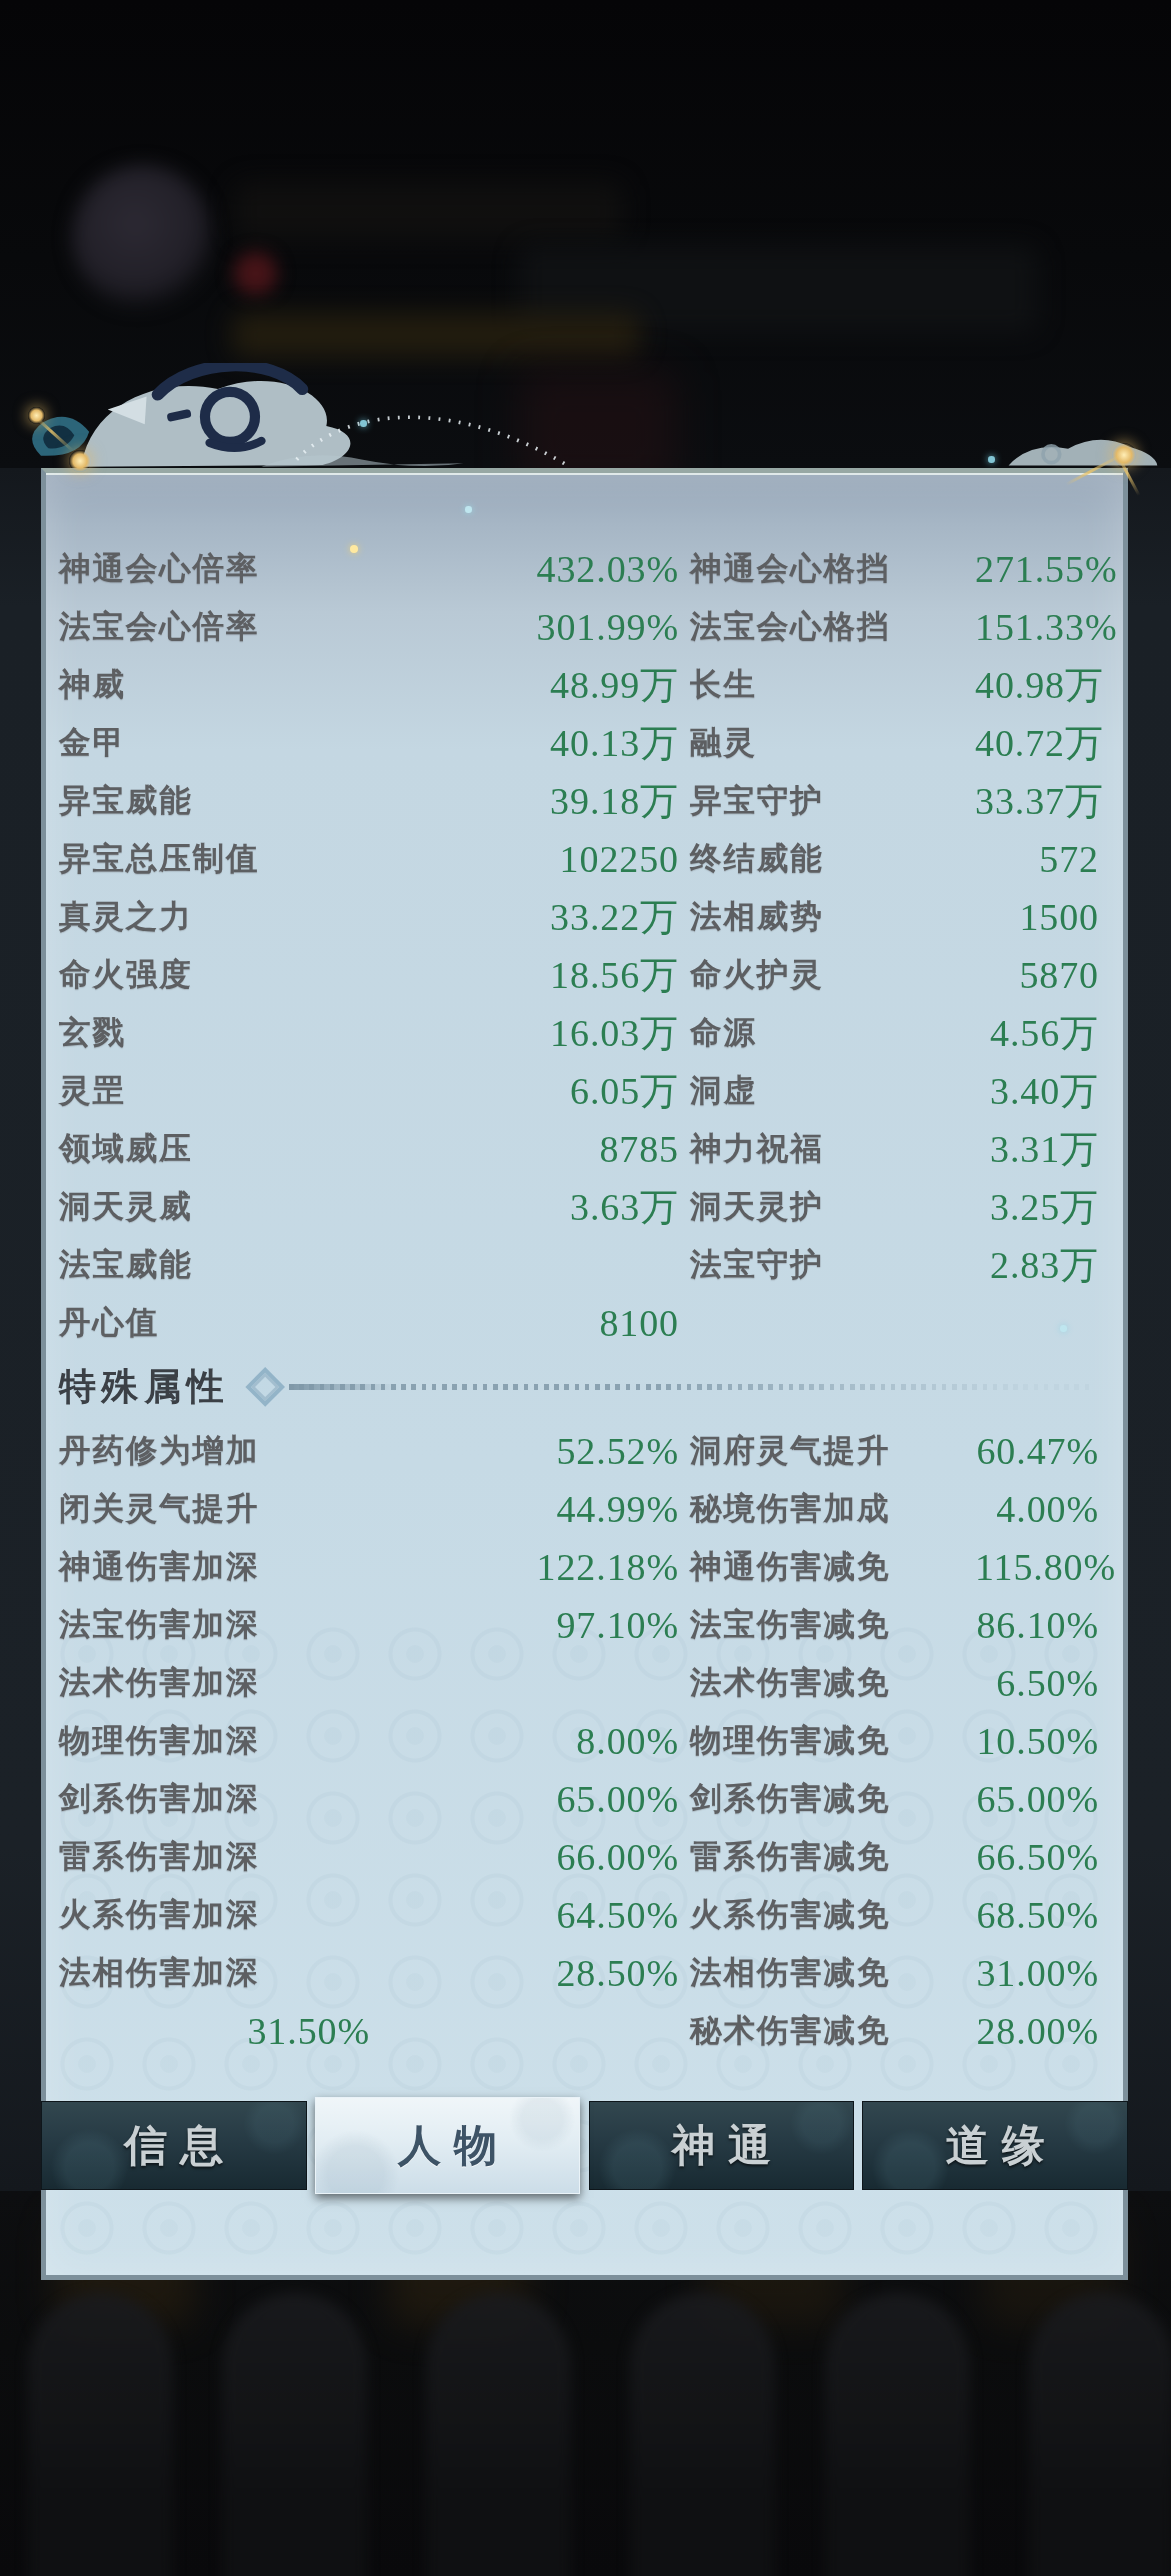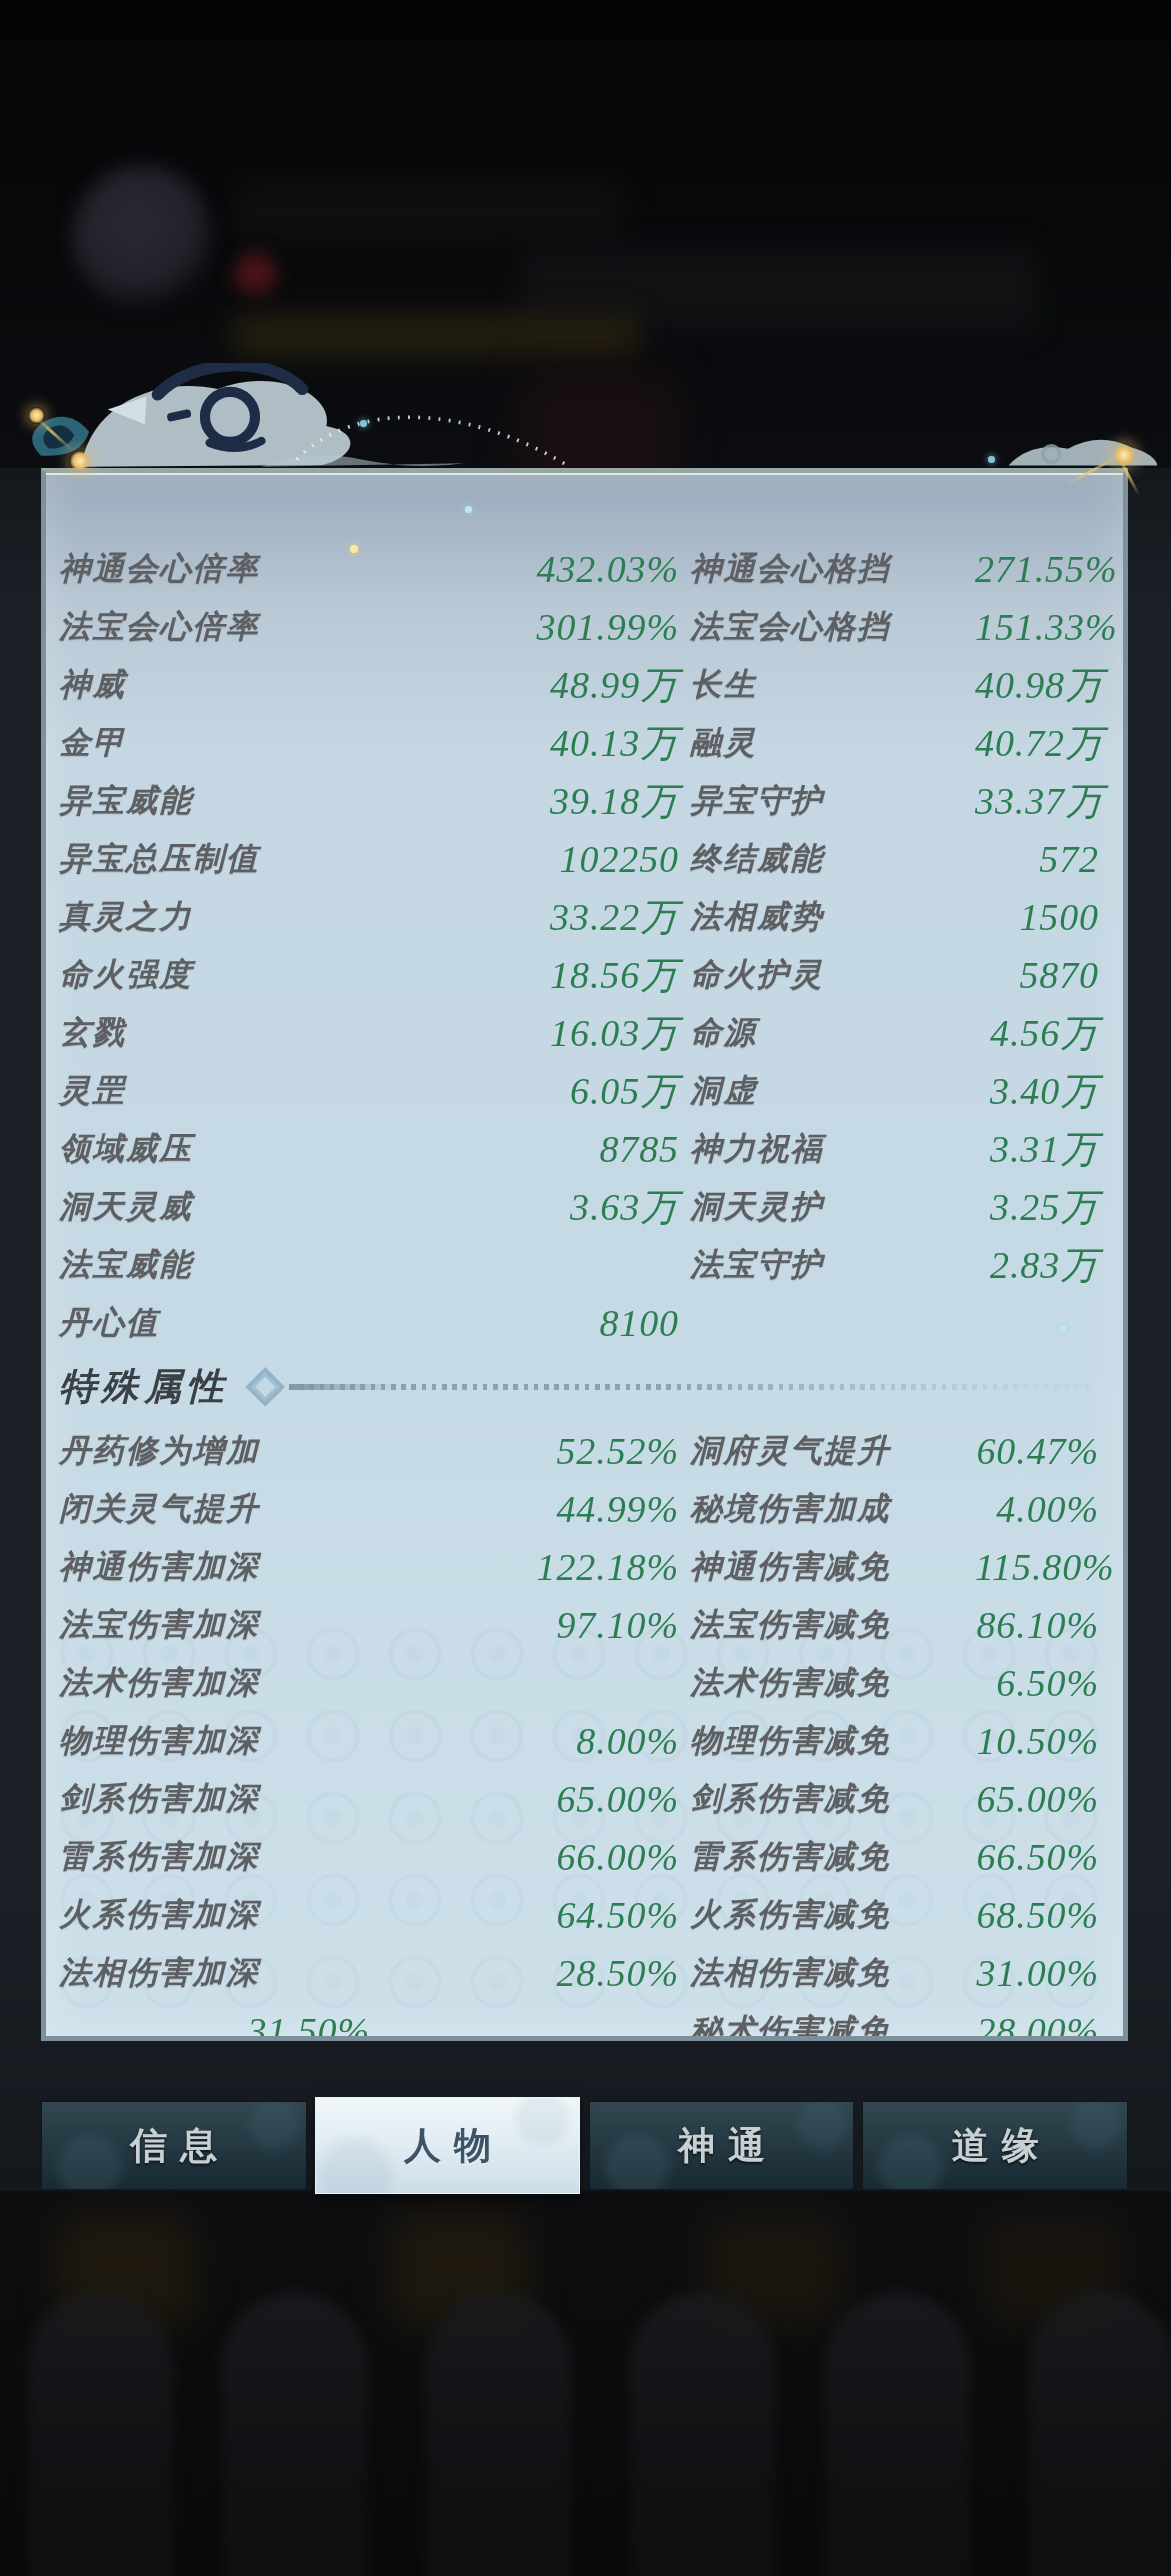--- a/index.html
+++ b/index.html
@@ -20,24 +20,24 @@
   .dialog-backdrop{position:absolute;left:0;top:468px;width:1171px;height:1724px;
       background:linear-gradient(180deg,#14181d 0%,#1a2026 8%,#1b2127 80%,#14181d 100%);}
 
   
   .decor-band{position:absolute;left:0;top:363px;width:1171px;height:116px;z-index:6;}
   .spark{position:absolute;border-radius:50%;background:radial-gradient(circle,#ffeeb6 0%,#e3b968 45%,rgba(202,160,72,0) 72%);box-shadow:0 0 13px 1.9px rgba(227,185,104,.55);}
   .sline{position:absolute;height:2.8px;background:linear-gradient(90deg,rgba(232,195,106,0),#e8c36a 40%,rgba(232,195,106,0));transform-origin:0 50%;opacity:.85;}
   .cyan-dot{position:absolute;width:6.5px;height:6.5px;border-radius:50%;background:#8fd9ea;box-shadow:0 0 7.4px #6fc6da;opacity:.9;}
 
   
-  .panel{position:absolute;left:41px;top:468px;width:1087px;height:1573px;box-sizing:border-box;
+  .panel{position:absolute;left:41px;top:468px;width:1087px;height:1812px;box-sizing:border-box;
       border:5.6px solid #7d909b;border-top-color:#97a8a4;background:
       linear-gradient(180deg,#97a7b8 0px,#a6b6c5 51px,#b9c9d5 139px,#c4d7e2 278px,#c6dae5 55%,#cde0ea 100%);
-      box-shadow:inset 0 1.9px 0 rgba(235,243,240,.85),inset 0 0 43px rgba(255,255,255,.22);z-index:4;overflow:hidden;font-style:italic;}
+      box-shadow:inset 0 1.9px 0 rgba(235,243,240,.85),inset 0 0 43px rgba(255,255,255,.22);z-index:4;overflow:hidden;}
   .panel::after{content:"";position:absolute;left:0;right:0;top:1140px;bottom:0;pointer-events:none;opacity:.5;
       background-image:radial-gradient(circle at 41px 41px,rgba(255,255,255,0) 22px,rgba(126,160,178,.16) 23px,rgba(126,160,178,.16) 26px,rgba(255,255,255,0) 27px),
                        radial-gradient(circle at 41px 41px,rgba(126,160,178,.12) 8.3px,rgba(255,255,255,0) 9.3px);
       background-size:82px 82px;}
   .panel-sparkle{position:absolute;border-radius:50%;pointer-events:none;}
 
   .panel-content{position:relative;padding:67px 24px 0 13px;z-index:2;}
 
   .stat-row{display:grid;grid-template-columns:311px 309px 11px 285px 1fr;align-items:center;height:58px;}
   .special .stat-row{height:58px;}
@@ -55,21 +55,21 @@
   .section-line::before{content:"";position:absolute;left:0;top:0;height:5.6px;width:111px;background:linear-gradient(90deg,#7f98a8,rgba(127,152,168,0));}
 
   
   .tabbar{position:absolute;left:41px;top:2101px;width:1087px;height:89px;display:flex;gap:8.3px;z-index:5;}
   .tab{flex:1;display:flex;align-items:center;justify-content:center;box-sizing:border-box;cursor:pointer;
       background:linear-gradient(180deg,#32474f 0%,#263a44 45%,#182a32 100%);
       border:1.9px solid #0e161b;position:relative;overflow:hidden;}
   .tab::before{content:"";position:absolute;inset:0;pointer-events:none;opacity:.5;
       background:radial-gradient(circle at 18% 75%,rgba(120,170,185,.25) 0 24px,transparent 39px),
                  radial-gradient(circle at 88% 25%,rgba(120,170,185,.18) 0 18.5px,transparent 31.5px);}
-  .tab-label{font-size:37px;letter-spacing:13px;padding-left:13px;color:#c9d0d3;text-shadow:0 1.9px 2.8px rgba(0,0,0,.6);font-weight:600;}
+  .tab-label{font-size:43px;letter-spacing:13px;padding-left:13px;color:#c9d0d3;text-shadow:0 1.9px 2.8px rgba(0,0,0,.6);font-weight:600;}
   .tab.active{margin-top:-3.7px;margin-bottom:-3.7px;z-index:2;
       background:linear-gradient(180deg,#f0f6f9 0%,#e2edf3 45%,#ccdde8 100%);
       border:1.9px solid #eaf3f8;box-shadow:0 3.7px 9.3px rgba(0,0,0,.55);}
   .tab.active::before{opacity:.35;background:radial-gradient(circle at 15% 80%,rgba(110,140,160,.35) 0 28px,transparent 44px),radial-gradient(circle at 86% 22%,rgba(110,140,160,.3) 0 20.4px,transparent 33px);}
   .tab.active .tab-label{color:#3d5366;text-shadow:0 0.9px 0 rgba(255,255,255,.7);}
 
   
   .bottom-ghost{position:absolute;left:0;top:2191px;width:1171px;height:385px;background:linear-gradient(180deg,#0d0e10 0%,#0b0c0d 40%,#09090b 100%);overflow:hidden;}
   .amber{position:absolute;top:24px;width:139px;height:111px;background:#302410;opacity:.5;filter:blur(18.5px);border-radius:18.5px;}
   .arch{position:absolute;top:102px;width:145px;height:297px;border-radius:78px 78px 0 0;background:linear-gradient(180deg,#1a1b1e 0%,#101113 70%);filter:blur(6.5px);opacity:.9;}

